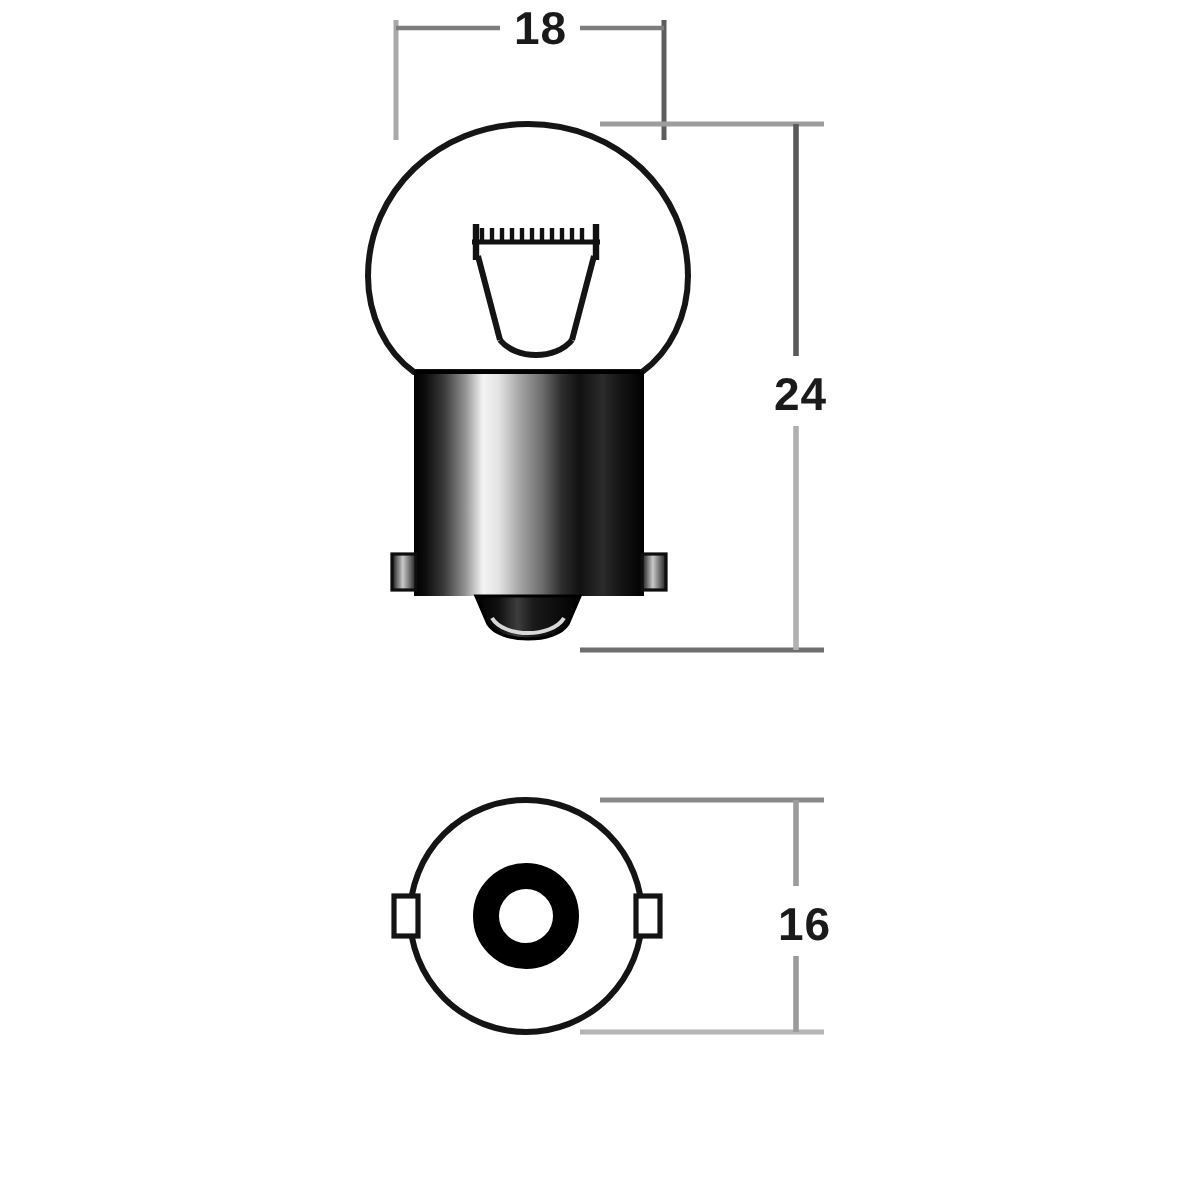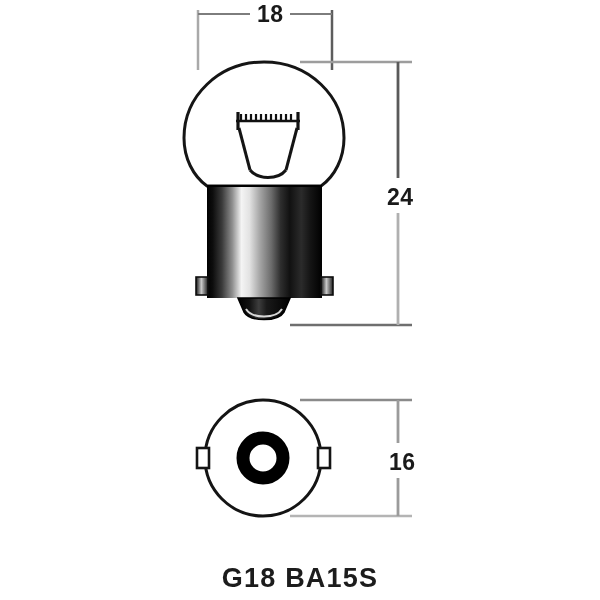--- a/index.html
+++ b/index.html
@@ -192,15 +192,14 @@
       <rect x="318" y="448" width="12" height="20" fill="#ffffff" stroke="#141414" stroke-width="2.6"></rect>
     </g>
   </svg>
 
   <div class="dim-text" id="dim-18-label">18</div>
 
   <div class="dim-text" id="dim-35-label">24</div>
 
   <div class="dim-text" id="dim-15-label">16</div>
 
-  <div id="caption">G18 BA15S</div>
 
 </div>
 
 </body></html>

